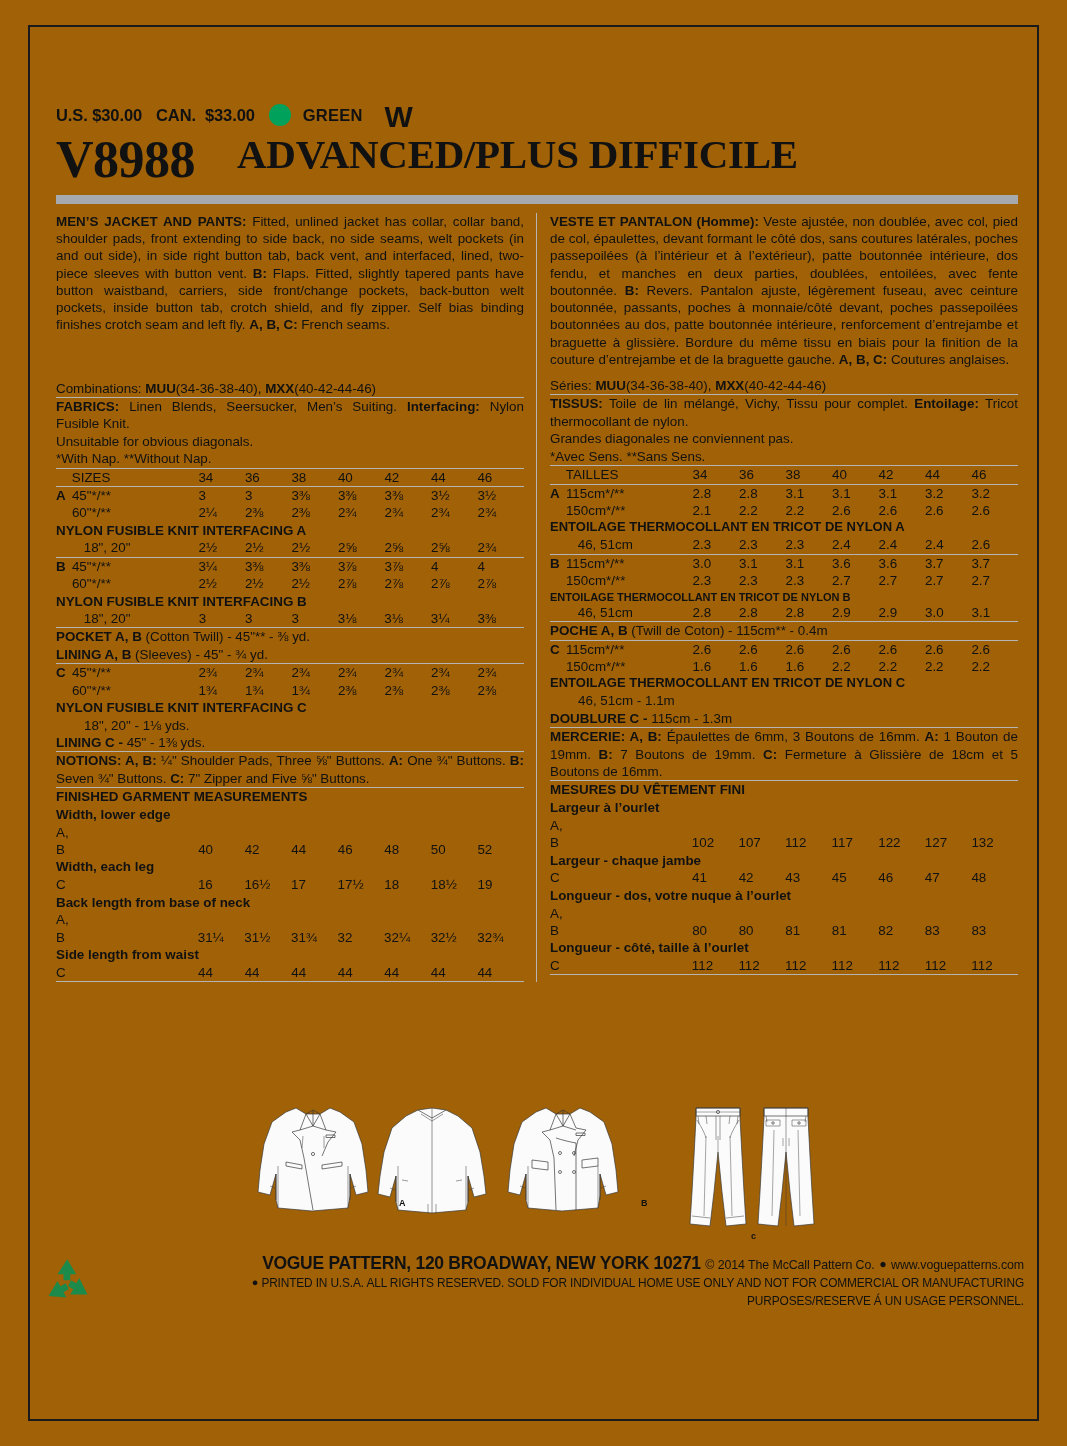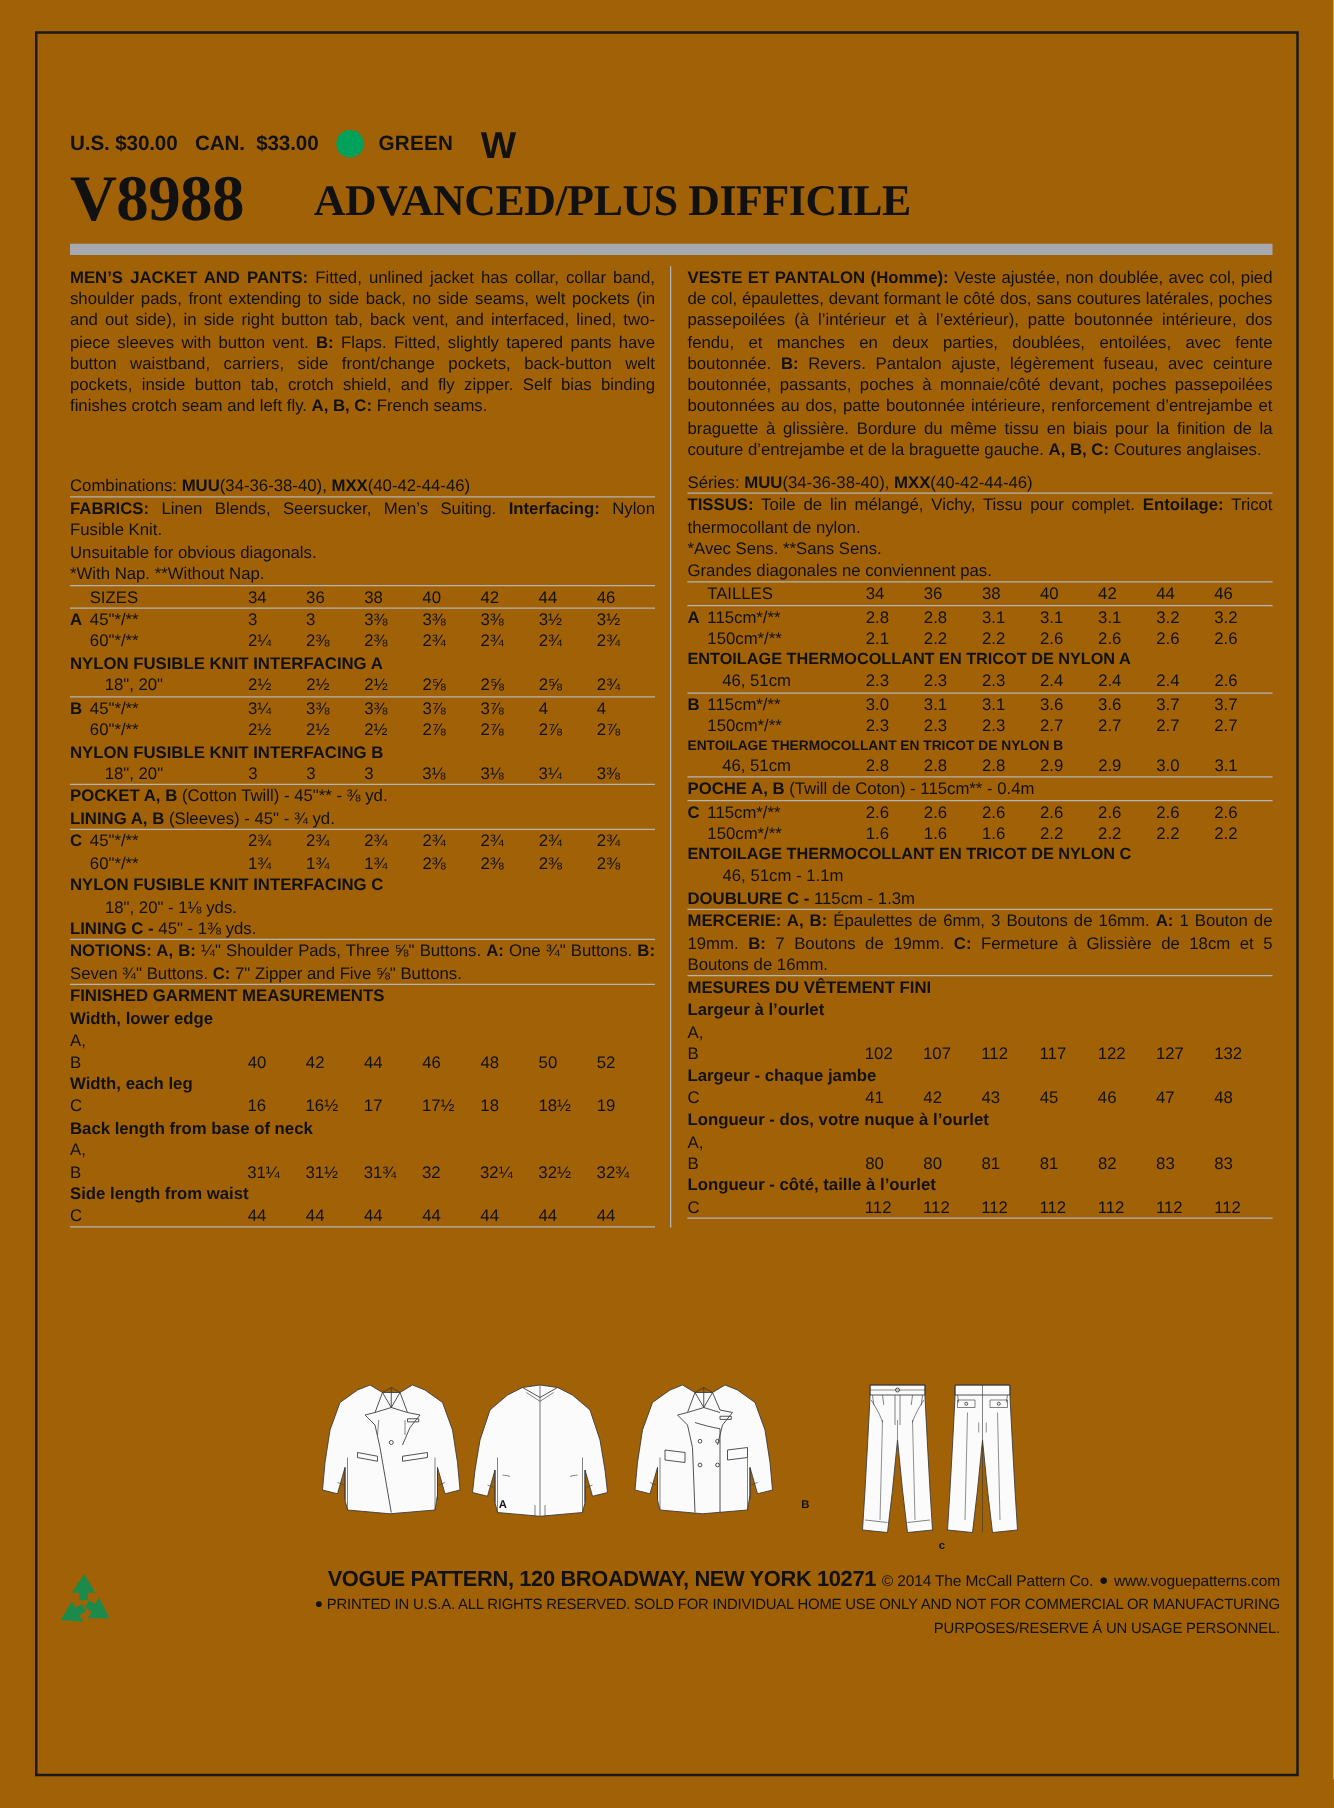--- a/index.html
+++ b/index.html
@@ -45,33 +45,33 @@
     margin: 0 12px 0 14px;
   }
   .green-label { font-size: 16.5px; font-weight: bold; letter-spacing: 0.2px; }
   .w-letter {
     font-size: 30px; font-weight: bold; margin-left: 22px;
     line-height: 1; position: relative; top: 2px;
     font-family: "Liberation Sans", sans-serif;
   }
 
   .title-row {
-    display: flex; align-items: center;
+    display: flex; align-items: flex-start;
     margin-top: 2px;
   }
   .pattern-no {
     font-family: "Liberation Serif", serif;
     font-size: 52px; font-weight: bold;
     letter-spacing: -0.5px;
     line-height: 1;
   }
   .difficulty {
     font-family: "Liberation Serif", serif;
-    font-size: 35px; font-weight: bold;
-    margin-left: 56px;
+    font-size: 41px; font-weight: bold;
+    margin-left: 42px;
     line-height: 1;
     letter-spacing: -0.3px;
   }
   .grey-bar {
     height: 9px; background: #a6a9ad;
     margin-top: 9px; margin-bottom: 9px;
     width: 962px;
   }
 
   
@@ -407,22 +407,22 @@
 
       <div class="col right">
 
         <div class="desc"><b>VESTE ET PANTALON (Homme):</b> Veste ajustée, non doublée, avec col, pied de col, épaulettes, devant formant le côté dos, sans coutures latérales, poches passepoilées (à l’intérieur et à l’extérieur), patte boutonnée intérieure, dos fendu, et manches en deux parties, doublées, entoilées, avec fente boutonnée. <b>B:</b> Revers. Pantalon ajuste, légèrement fuseau, avec ceinture boutonnée, passants, poches à monnaie/côté devant, poches passepoilées boutonnées au dos, patte boutonnée intérieure, renforcement d’entrejambe et braguette à glissière. Bordure du même tissu en biais pour la finition de la couture d’entrejambe et de la braguette gauche. <b>A, B, C:</b> Coutures anglaises.</div>
 
         <div style="height:9px"></div>
 
         <div class="line">Séries: <b>MUU</b>(34-36-38-40), <b>MXX</b>(40-42-44-46)</div>
         <div class="rule"></div>
         <div class="line justified"><b>TISSUS:</b> Toile de lin mélangé, Vichy, Tissu pour complet. <b>Entoilage:</b> Tricot thermocollant de nylon.</div>
+        <div class="line">Grandes diagonales ne conviennent pas.</div>
         <div class="line">*Avec Sens. **Sans Sens.</div>
-        <div class="line">Grandes diagonales ne conviennent pas.</div>
         <div class="rule"></div>
 
         <table class="yard">
           <tbody>
             <tr class="hdr">
               <td class="lbl-letter"></td>
               <td class="lbl-text hdr-name">TAILLES</td>
               <td class="num">34</td>
               <td class="num">36</td>
               <td class="num">38</td>

